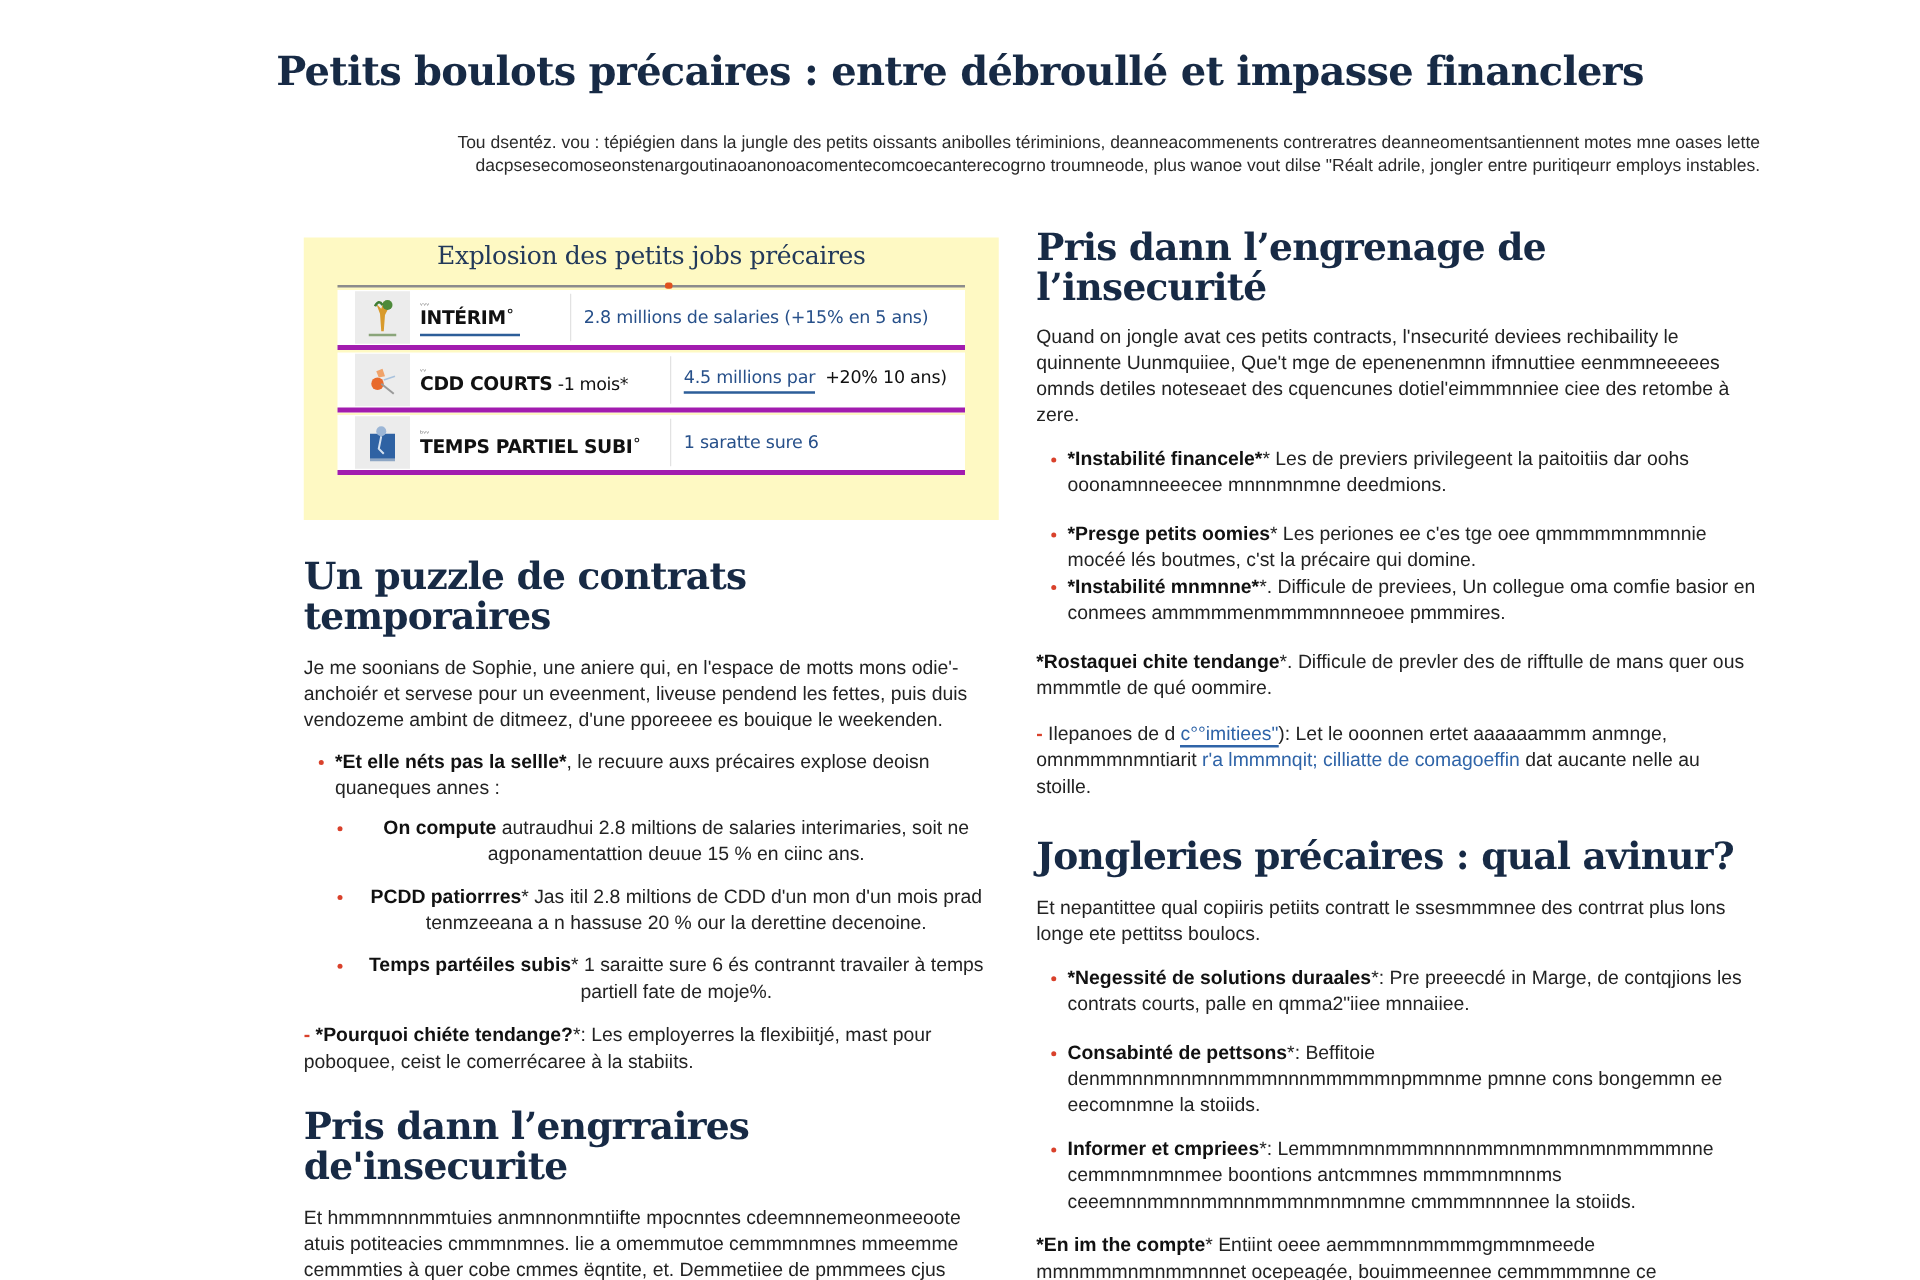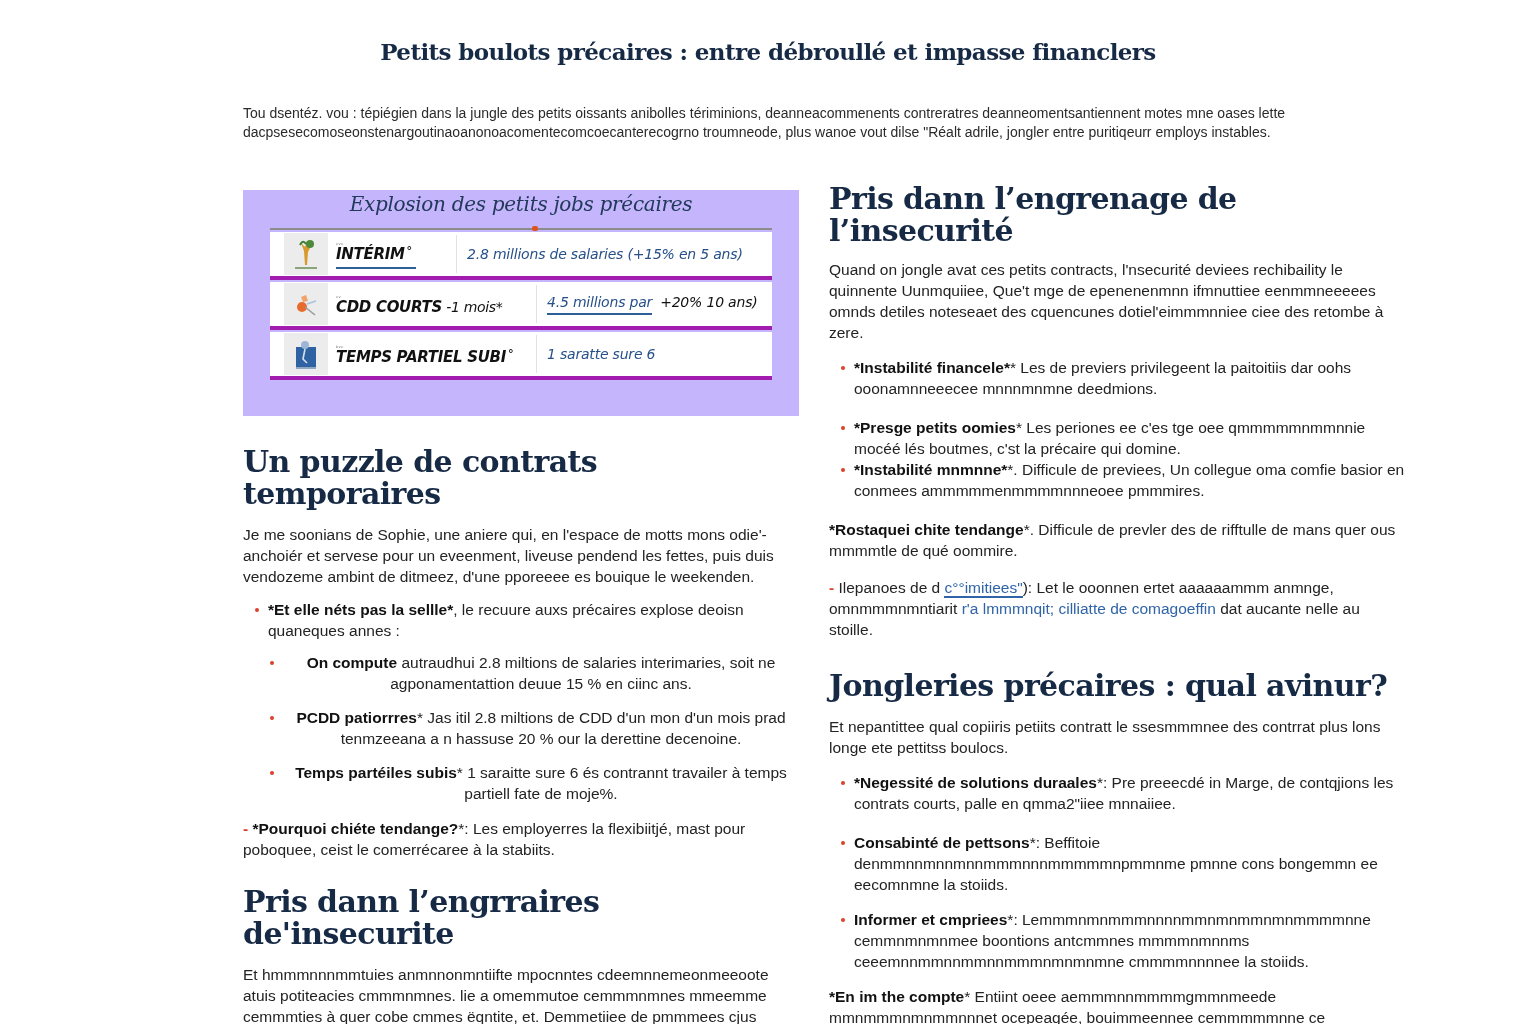--- a/index.html
+++ b/index.html
@@ -2,33 +2,33 @@
 <html><head>
   <meta charset="utf-8">
   <style>
     * { box-sizing: border-box; margin: 0; padding: 0; }
     html, body { width: 1536px; height: 1024px; background: #ffffff; overflow: hidden; }
     body { font-family: "DejaVu Sans", "Liberation Sans", sans-serif; color: #1f1f1f; position: relative; }
 
     .page-title {
       position: absolute; left: 0; top: 38px; width: 1536px; text-align: center;
       font-family: "DejaVu Serif", "Liberation Serif", serif; font-weight: bold;
-      font-size: 23px; color: #172a45; letter-spacing: -0.6px;
+      font-size: 32px; color: #172a45; letter-spacing: -0.6px;
     }
     .lede {
-      position: absolute; left: 243px; top: 104px; width: 1165px; text-align: left;
+      position: absolute; left: 243px; top: 104px; width: 1165px; text-align: right;
       font-family: "Liberation Sans", sans-serif; font-size: 14px; line-height: 19px; color: #2a2a2a;
     }
 
     .col-left { position: absolute; left: 243px; top: 190px; width: 556px; }
     .col-right { position: absolute; left: 829px; top: 183px; width: 576px; }
 
     
     .card {
-      width: 556px; height: 226px; background: #c4b5fd; padding: 0 27px; position: relative; font-style: italic;
+      width: 556px; height: 226px; background: #fef9c3; padding: 0 27px; position: relative;
     }
     .card-title {
       text-align: center; font-family: "DejaVu Serif", "Liberation Serif", serif;
       font-size: 20px; color: #22395a; padding-top: 2px; height: 38px; letter-spacing: -0.3px;
     }
     .card-rule { height: 2px; background: #8c8c8c; position: relative; }
     .card-rule .dot { position: absolute; left: 262px; top: -2px; width: 6px; height: 5px; background: #e0521f; border-radius: 2px; }
     .card-row {
       height: 48px; margin-top: 2px; background: #ffffff; display: flex; align-items: center;
       border-bottom: 4px solid #a21caf;

